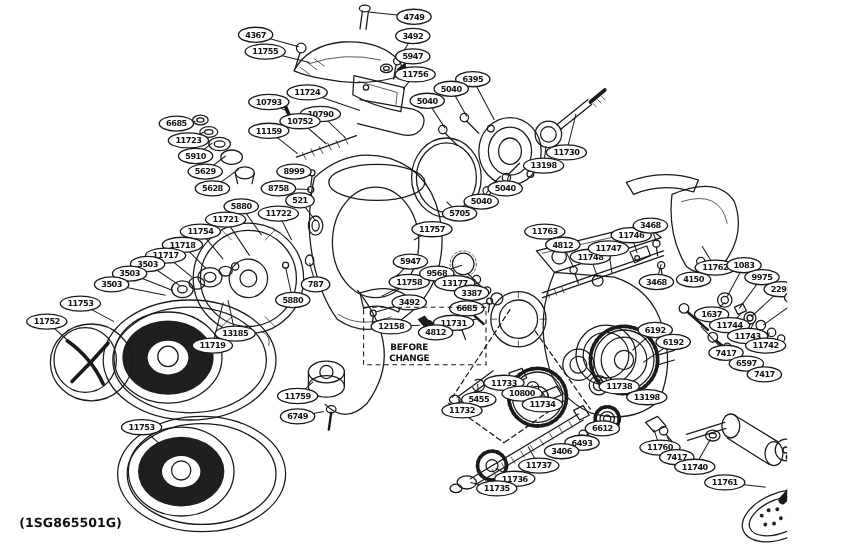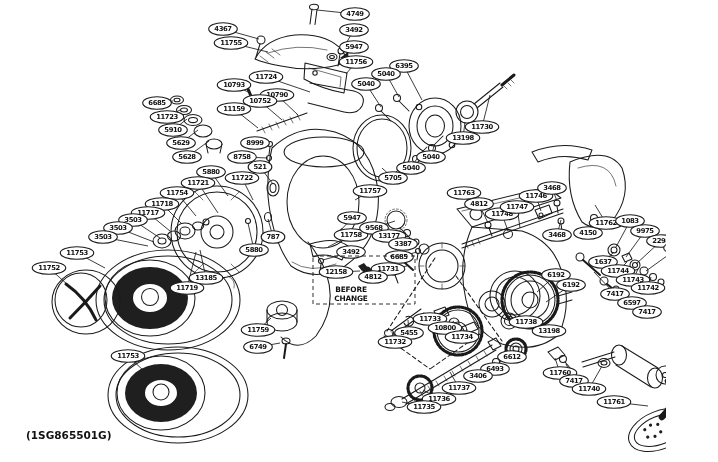--- a/index.html
+++ b/index.html
@@ -1,17 +1,17 @@
 <!DOCTYPE html>
 <html><head>
 <meta charset="utf-8">
 <style>
   html,body{margin:0;padding:0;background:#fff;}
   .stage{position:relative;width:656px;height:462px;background:#ffffff;overflow:hidden;
-         font-family:"DejaVu Sans",sans-serif;margin-left:10px;}
+         font-family:"DejaVu Sans",sans-serif;}
   svg{display:block;}
   
   #artwork *{fill:none;stroke:#1a1a1a;stroke-width:1.05;stroke-linecap:round;stroke-linejoin:round;}
   #artwork .fdark{fill:#1f1f1f;stroke:none;}
   #artwork .w2{stroke-width:2;}
   #artwork .w3{stroke-width:3;}
   #artwork .w6{stroke-width:6.5;}
   #artwork .thin{stroke-width:.6;}
   #artwork .teeth{stroke-dasharray:2.2 1.8;stroke-width:3.2;}
   .dash{stroke:#1a1a1a;stroke-width:.9;stroke-dasharray:4 3;fill:none;}

